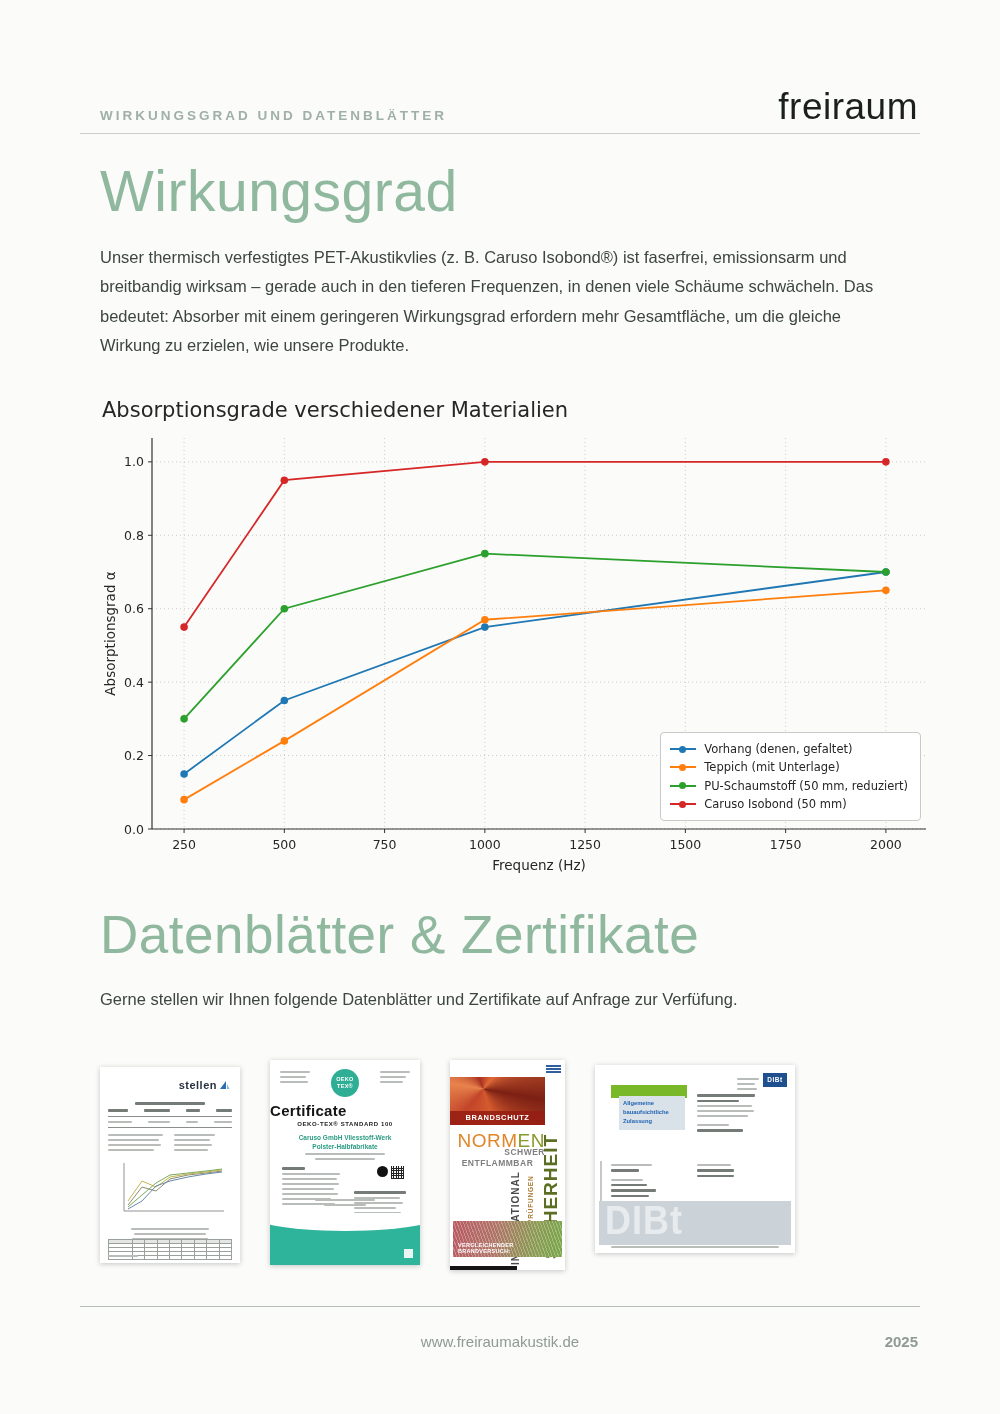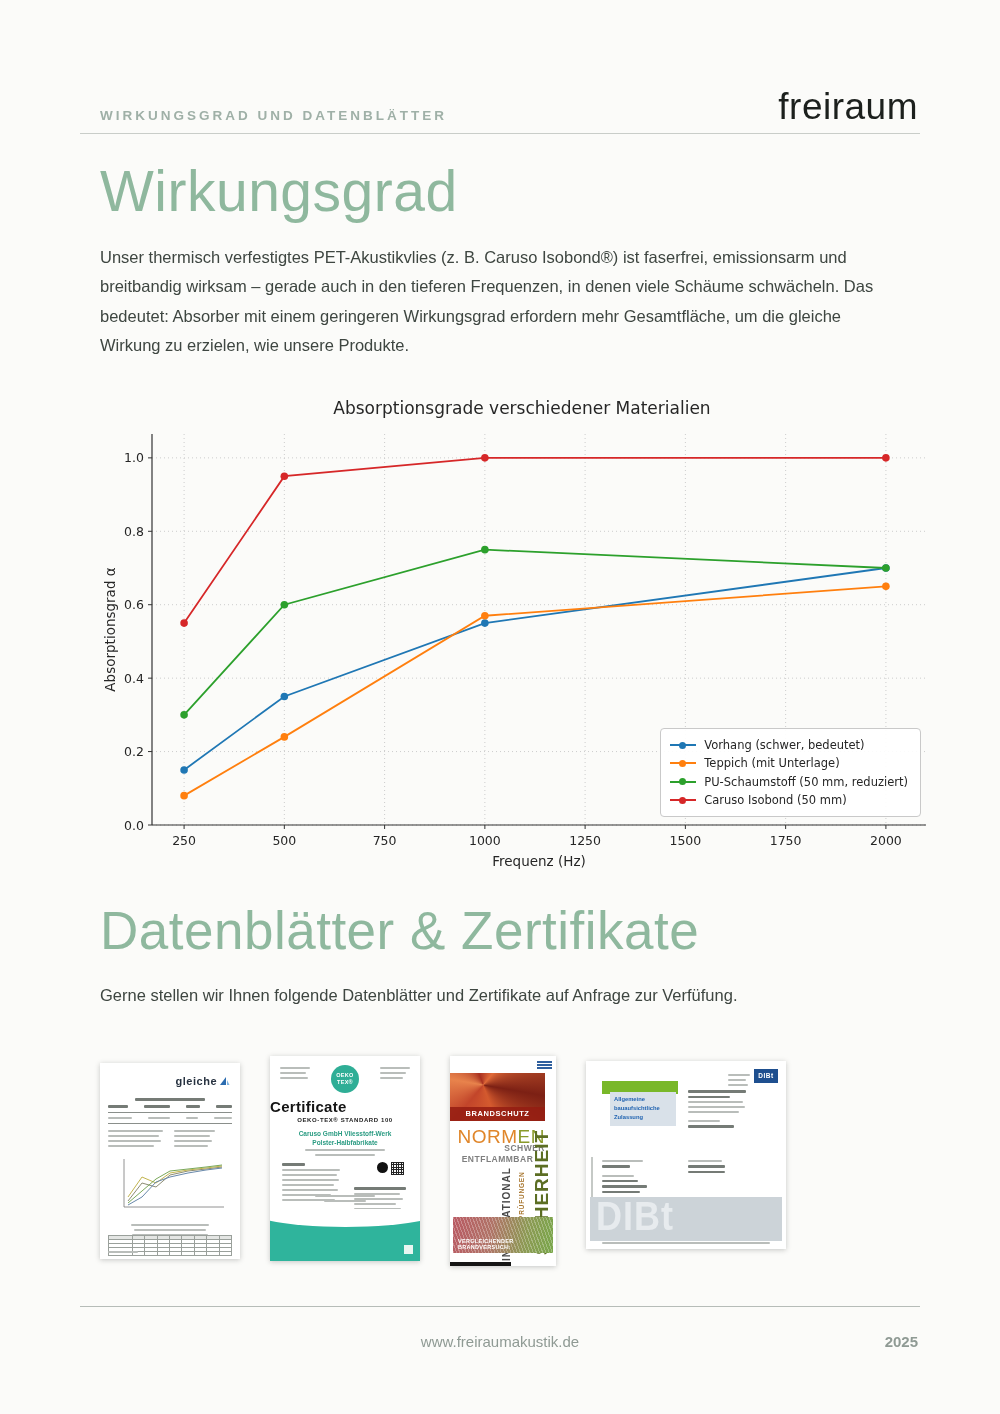--- a/index.html
+++ b/index.html
@@ -12,21 +12,21 @@
   .eyebrow{font-size:13.5px;letter-spacing:3px;color:#9fb0a7;font-weight:600;padding-left:20px;}
   .brand{font-size:37px;font-weight:300;color:#1c201d;letter-spacing:.5px;line-height:.9;padding-right:2px;}
 
   
   h1.big{margin:26px 100px 0;font-size:57px;line-height:1.1;font-weight:300;color:#8fb89e;letter-spacing:.5px;}
   h2.big{margin:27px 100px 0;font-size:53px;line-height:1.1;font-weight:300;color:#8fb89e;letter-spacing:.5px;}
   p.body{margin:20px 100px 0;width:782px;font-size:16.5px;line-height:1.78;color:#3e4641;}
 
   
   .chart-wrap{position:relative;width:840px;margin:38px 0 0 102px;}
-  .chart-title{text-align:center;font-family:"DejaVu Sans",sans-serif;font-size:17px;color:#262626;margin-bottom:2px;}
+  .chart-title{text-align:left;font-family:"DejaVu Sans",sans-serif;font-size:21px;color:#262626;margin-bottom:2px;}
   #chart-svg{display:block;}
   .tick{font-family:"DejaVu Sans",sans-serif;font-size:12.5px;fill:#262626;}
   .axlabel{font-family:"DejaVu Sans",sans-serif;font-size:13.5px;fill:#262626;}
   .legend{position:absolute;right:21px;bottom:58px;background:rgba(255,255,255,.92);
           border:1px solid #c9c9c9;border-radius:4px;padding:7px 12px 7px 9px;}
   .lg-item{display:flex;align-items:center;gap:8px;font-family:"DejaVu Sans",sans-serif;
            font-size:11.5px;color:#262626;line-height:1.6;}
   .lg-marker{position:relative;width:26px;height:10px;display:inline-block;flex:none;}
   .lg-marker::before{content:'';position:absolute;left:0;right:0;top:4px;height:2px;background:var(--c);}
   .lg-marker::after{content:'';position:absolute;left:9px;top:1.5px;width:7px;height:7px;border-radius:50%;background:var(--c);}
@@ -78,21 +78,21 @@
                 repeating-linear-gradient(90deg,#222 0 1px,#f4f4f4 1px 2.5px);}
   .t2-right{position:absolute;top:128px;right:14px;width:52px;}
   .t2-sig{position:absolute;top:152px;right:14px;}
   .t2-wave{position:absolute;left:0;right:0;bottom:0;height:52px;background:#2fb49c;overflow:hidden;}
   .t2-wave::before{content:'';position:absolute;left:-25%;right:-25%;top:-30px;height:48px;
                    background:#fff;border-radius:50%;}
   .t2-sq{position:absolute;right:7px;bottom:7px;width:9px;height:9px;background:#e9f6f1;}
   .t2-pre{position:absolute;bottom:56px;left:45px;right:45px;}
 
   
-  .t3{width:106px;height:210px;overflow:hidden;}
+  .t3{width:115px;height:210px;overflow:hidden;}
   .t3-logo{position:absolute;top:4px;right:4px;width:15px;height:10px;background:#2f5f9e;
      background-image:linear-gradient(#fff 1px,transparent 1px);background-size:100% 3px;}
   .t3-hero{position:absolute;top:17px;left:0;width:95px;height:48px;
      background:conic-gradient(from 220deg at 35% 25%,#c2452a,#e8834c,#a83020,#e06a38,#7c2014,#d45a2e,#c2452a);}
   .t3-band{position:absolute;left:0;right:0;bottom:0;height:14px;background:rgba(148,28,18,.85);
      color:#fff;font-size:7.5px;font-weight:700;letter-spacing:.6px;text-align:center;line-height:14px;}
   .t3-normen{position:absolute;top:70px;left:0;width:95px;text-align:right;font-size:19px;font-weight:400;letter-spacing:.5px;}
   .t3-normen .a{color:#e0862a;} .t3-normen .b{color:#8a9a2a;}
   .t3-g1{position:absolute;top:87px;left:0;width:95px;text-align:right;font-size:8.5px;font-weight:700;color:#7f7f7f;letter-spacing:.5px;}
   .t3-g2{position:absolute;top:98px;left:0;width:95px;text-align:center;font-size:8.5px;font-weight:700;color:#7f7f7f;letter-spacing:.5px;}
@@ -207,21 +207,21 @@
       <circle cx="783.8963730569949" cy="148.00469483568077" r="3.8" fill="#2ca02c"></circle>
       <polyline points="82.08290155440415,203.075117370892 182.3419689119171,56.220657276995325 382.860103626943,37.86384976525824 783.8963730569949,37.86384976525824" fill="none" stroke="#d62728" stroke-width="1.8"></polyline>
       <circle cx="82.08290155440415" cy="203.075117370892" r="3.8" fill="#d62728"></circle>
       <circle cx="182.3419689119171" cy="56.220657276995325" r="3.8" fill="#d62728"></circle>
       <circle cx="382.860103626943" cy="37.86384976525824" r="3.8" fill="#d62728"></circle>
       <circle cx="783.8963730569949" cy="37.86384976525824" r="3.8" fill="#d62728"></circle>
     </svg>
   <div class="legend" id="chart-legend">
       <div class="lg-item">
         <span class="lg-marker" style="--c: #1f77b4;"></span>
-        <span>Vorhang (schwer, bedeutet)</span>
+        <span>Vorhang (denen, gefaltet)</span>
       </div>
       <div class="lg-item">
         <span class="lg-marker" style="--c: #ff7f0e;"></span>
         <span>Teppich (mit Unterlage)</span>
       </div>
       <div class="lg-item">
         <span class="lg-marker" style="--c: #2ca02c;"></span>
         <span>PU-Schaumstoff (50 mm, reduziert)</span>
       </div>
       <div class="lg-item">
@@ -231,21 +231,21 @@
     </div>
 </div>
 
 <h2 class="big">Datenblätter &amp; Zertifikate</h2>
 <p class="body">Gerne stellen wir Ihnen folgende Datenblätter und Zertifikate auf Anfrage zur Verfüfung.</p>
 
 <div class="thumbs">
 
   <div class="card t1">
     <div class="t1-logo">
-      <span>gleiche</span>
+      <span>stellen</span>
       <svg width="11" height="11" viewBox="0 0 11 11">
         <path d="M1,9 L7,1 L7,9 Z" fill="#2b6cb0"></path>
           <path d="M8,4 L10.5,9 L8,9 Z" fill="#7fb3e0"></path>
       </svg>
     </div>
     <div class="t1-head">
         <i class="ph d c" style="width:100%"></i>
       </div>
     <div class="t1-tab">
       <div class="t1-row">

